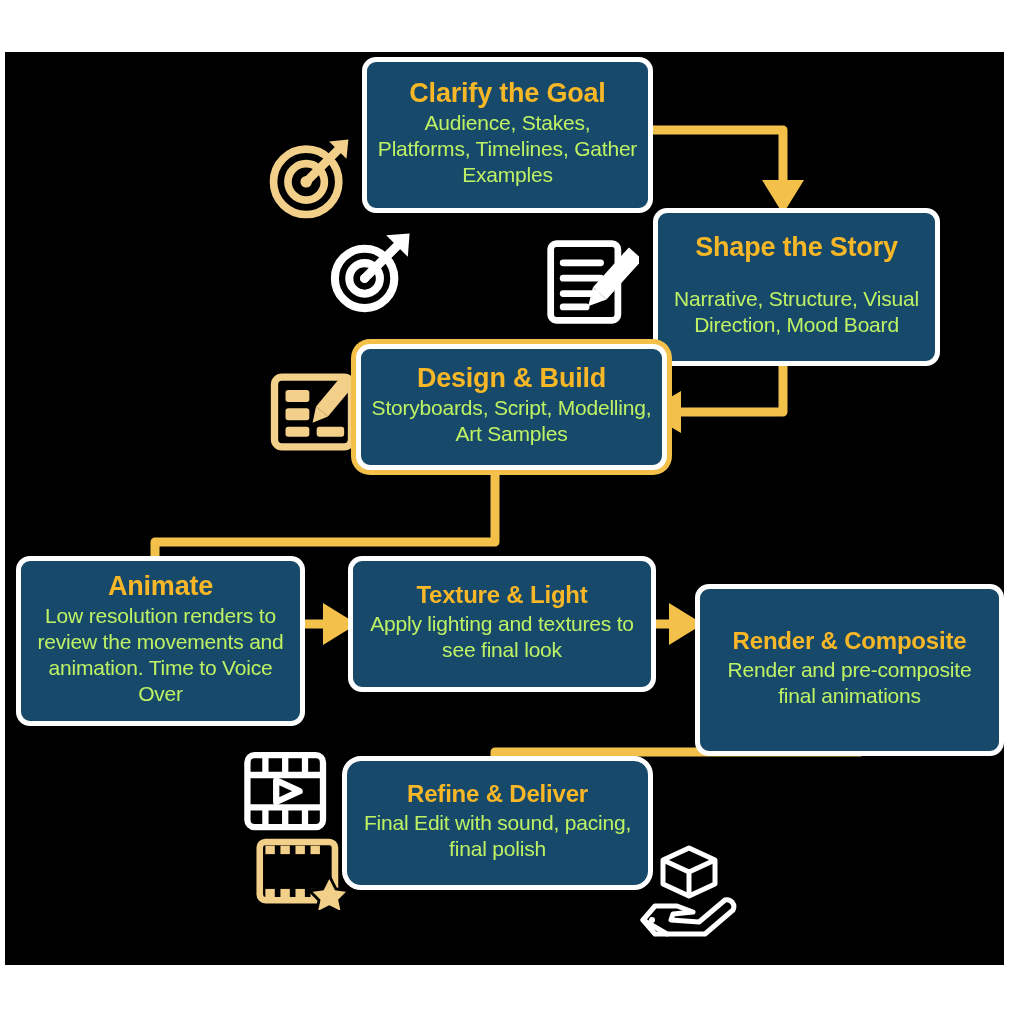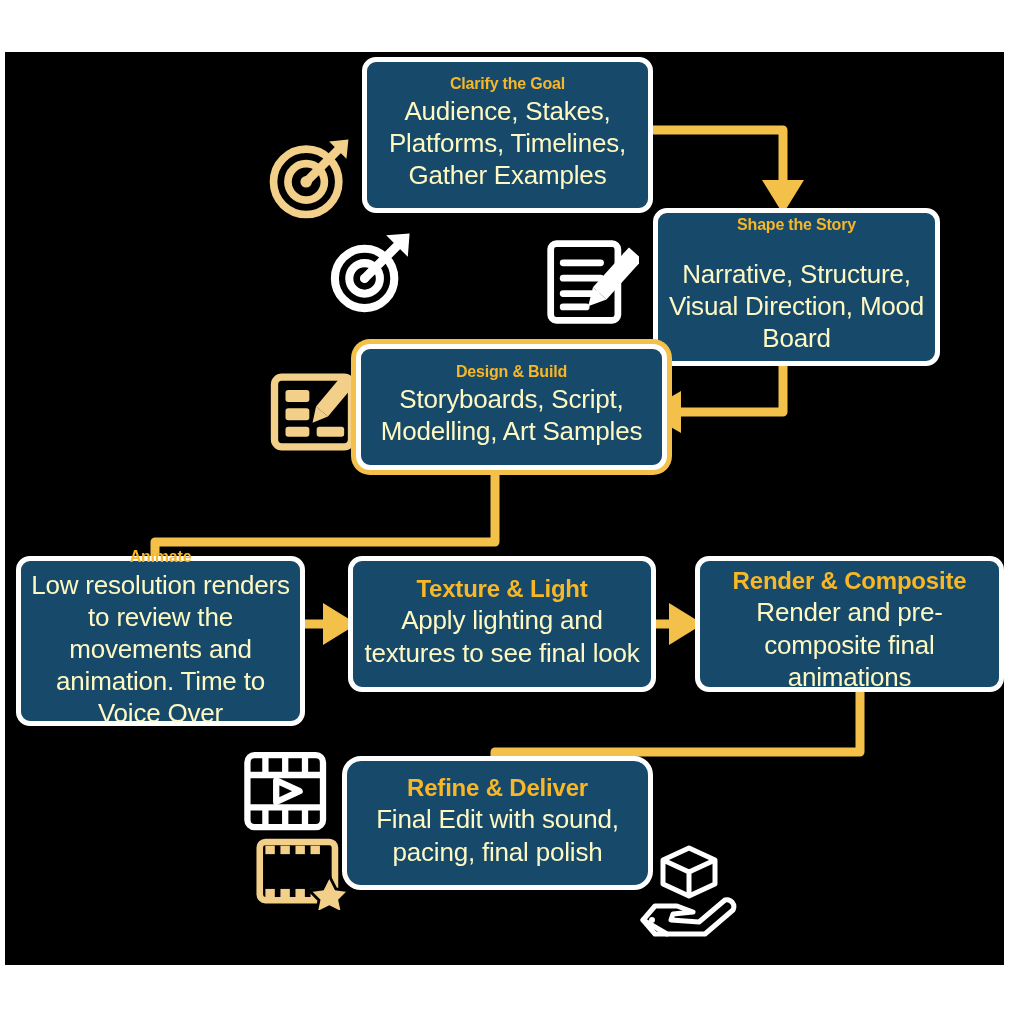--- a/index.html
+++ b/index.html
@@ -46,30 +46,30 @@
     padding: 6px 10px 10px 10px;
     z-index: 5;
   }
   .node.highlight {
     border-color: #ffffff;
     box-shadow: 0 0 0 5px #f3c14a;
   }
   .node-title {
     color: #f7b727;
     font-weight: bold;
-    font-size: 16px;
+    font-size: 27px;
     line-height: 1.14;
     letter-spacing: -0.2px;
     margin-bottom: 2px;
     white-space: nowrap;
   }
   .node-title.sm { font-size: 24px; }
   .node-desc {
-    color: #fef9c3;
-    font-size: 26px;
+    color: #bef264;
+    font-size: 21px;
     line-height: 1.24;
     letter-spacing: -0.2px;
   }
   
   .icon {
     position: absolute;
     z-index: 7;
   }
   .icon svg { display: block; }
 </style>
@@ -136,21 +136,21 @@
     <div class="node" style="left:11px; top:504px; width:289px; height:170px;">
       <div class="node-title">Animate</div>
       <div class="node-desc">Low resolution renders to review the movements and animation. Time to Voice Over</div>
     </div>
 
     <div class="node" style="left:343px; top:504px; width:308px; height:136px;">
       <div class="node-title sm">Texture &amp; Light</div>
       <div class="node-desc">Apply lighting and textures to see final look</div>
     </div>
 
-    <div class="node" style="left:690px; top:504px; width:309px; height:136px;justify-content:space-between;">
+    <div class="node" style="left:690px; top:532px; width:309px; height:172px;">
       <div class="node-title sm">Render &amp; Composite</div>
       <div class="node-desc">Render and pre-composite final animations</div>
     </div>
 
     <div class="node" style="left:337px; top:704px; width:311px; height:134px;border-radius:19px;">
       <div class="node-title sm">Refine &amp; Deliver</div>
       <div class="node-desc">Final Edit with sound, pacing, final polish</div>
     </div>
 
     <div class="icon" style="left:257px; top:78px; width:96px; height:96px; z-index:4;">

